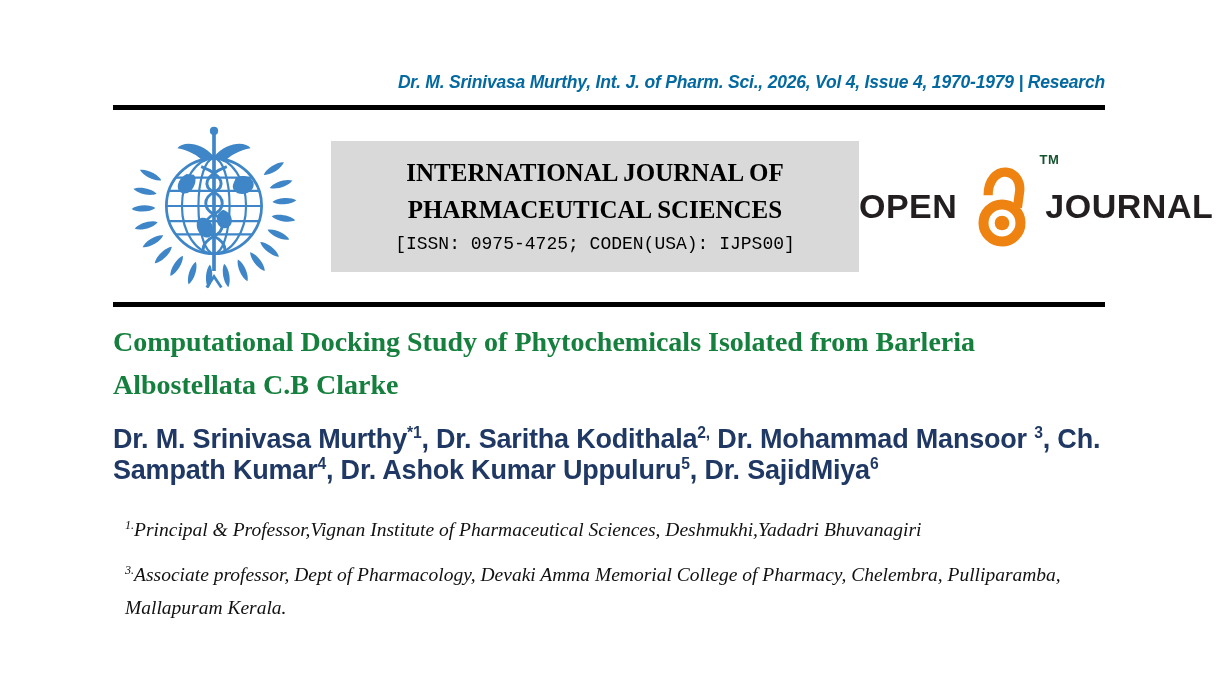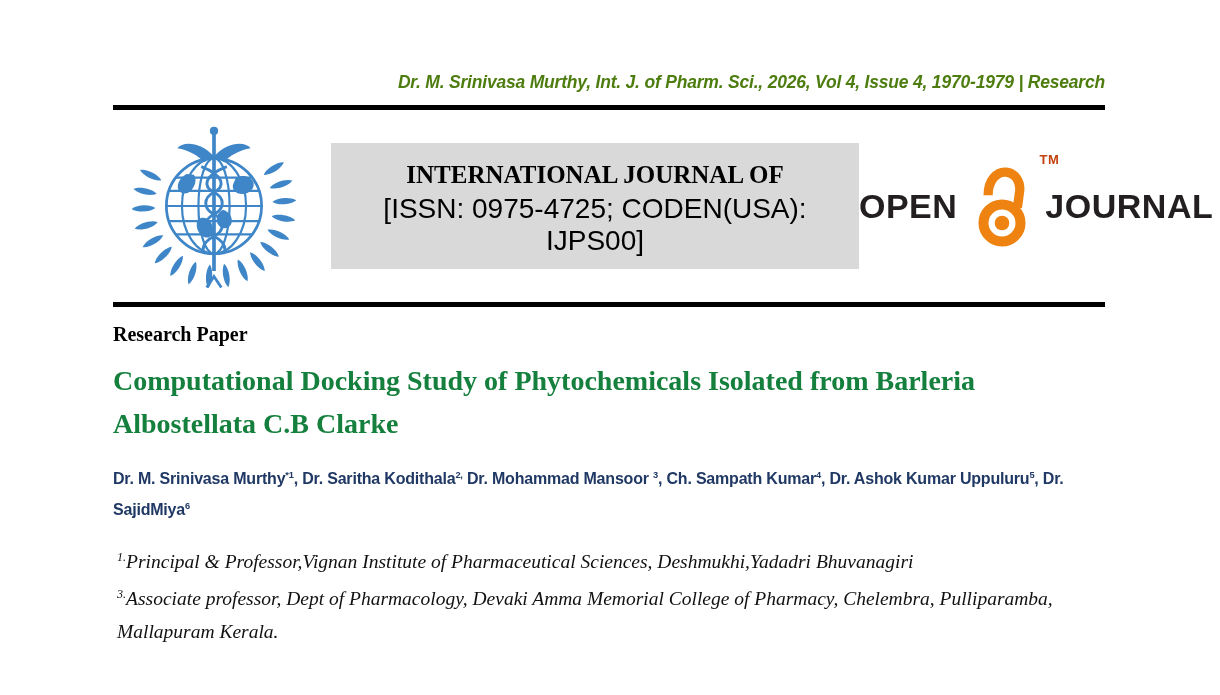--- a/index.html
+++ b/index.html
@@ -5,67 +5,67 @@
   html,body{margin:0;padding:0;}
   body{
     width:1220px;height:695px;overflow:hidden;background:#ffffff;
     font-family:"Liberation Serif",serif;color:#000;
   }
   .page{width:992px;margin:0 auto 0 113px;position:relative;}
 
   
   .running-head{
     margin-top:72px;text-align:right;font-style:italic;font-weight:600;
-    font-family:"Liberation Sans",sans-serif;font-size:17.5px;color:#4d7c0f;
+    font-family:"Liberation Sans",sans-serif;font-size:17.5px;color:#0369a1;
     letter-spacing:-0.2px;
   }
 
   
   .rule{height:5px;background:#000;margin-top:12px;}
   .rule.lower{margin-top:7px;}
 
   
   .masthead{display:flex;align-items:center;margin-top:7px;height:178px;}
   .who-logo{flex:0 0 auto;width:202px;height:174px;}
   .mast-box{
     flex:0 0 auto;box-sizing:border-box;width:528px;margin-left:16px;
     background:#d9d9d9;text-align:center;padding:13px 8px 12px 8px;
   }
   .mast-title{font-weight:bold;font-size:25px;line-height:37px;font-family:"Liberation Serif",serif;}
-  .mast-sub{font-size:28px;line-height:32px;font-family:Liberation Sans, sans-serif;}
+  .mast-sub{font-size:18px;line-height:32px;font-family:Liberation Mono, monospace;}
 
   .openaccess{
     margin-left:auto;display:flex;align-items:center;
     font-family:"Liberation Sans",sans-serif;
   }
   .oa-word{font-size:34px;font-weight:800;color:#231f20;letter-spacing:0.5px;}
   .oa-lock-wrap{position:relative;width:74px;height:96px;margin:0 6px 0 8px;}
   .oa-lock-wrap svg{display:block;width:74px;height:96px;}
   .oa-tm{
     position:absolute;top:-6px;right:-20px;font-size:13px;font-weight:600;
-    color:#c2410c;letter-spacing:0.5px;
+    color:#14532d;letter-spacing:0.5px;
   }
 
   
   .section-label{margin-top:16px;font-size:20px;font-weight:bold;font-family:"Liberation Serif",serif;}
   .article-title{
     margin-top:13px;font-size:28px;font-weight:bold;color:#15803d;
     line-height:43px;font-family:"Liberation Serif",serif;
   }
 
   
   .authors{
     margin-top:18px;font-family:"Liberation Sans",sans-serif;font-weight:bold;
-    font-size:16px;line-height:31px;color:#1f3864;letter-spacing:-0.2px;
+    font-size:27px;line-height:31px;color:#1f3864;letter-spacing:-0.2px;
   }
   .authors sup{font-size:0.58em;line-height:0;}
 
   
   .affiliations{margin-top:20px;font-style:italic;font-size:19.5px;line-height:33px;color:#111;}
-  .affiliation{margin:4px;}
+  .affiliation{margin:12px;}
   .affiliation sup{font-size:0.62em;line-height:0;}
 </style>
 </head>
 <body>
 
 <div class="page">
 
   <div class="running-head">Dr. M. Srinivasa Murthy, Int. J. of Pharm. Sci., 2026, Vol 4, Issue 4, 1970-1979 | Research</div>
 
   <div class="rule upper"></div>
@@ -118,40 +118,40 @@
         <circle cx="110" cy="13" r="4.5" fill="#3e86c7" stroke="none"></circle>
         <path d="M110,41 C96,25 76,24 70,32 C82,34 93,40 99,47 Z" fill="#3e86c7" stroke="none"></path>
         <path d="M110,41 C124,25 144,24 150,32 C138,34 127,40 121,47 Z" fill="#3e86c7" stroke="none"></path>
         <path d="M96,52 C122,62 122,74 110,80 C98,86 98,98 110,104 C122,110 122,122 110,128 C102,132 98,137 98,143" stroke-width="3.2"></path>
         <path d="M124,52 C98,62 98,74 110,80 C122,86 122,98 110,104 C98,110 98,122 110,128 C118,132 122,137 122,143" stroke-width="3.2"></path>
       </g>
     </svg>
 
     <div class="mast-box">
       <div class="mast-title">INTERNATIONAL JOURNAL OF</div>
+      <div class="mast-title">PHARMACEUTICAL SCIENCES</div>
       <div class="mast-sub">[ISSN: 0975-4725; CODEN(USA): IJPS00]</div>
     </div>
 
     <div class="openaccess">
       <span class="oa-word">OPEN</span>
       <span class="oa-lock-wrap">
         <svg viewBox="0 0 96 120" xmlns="http://www.w3.org/2000/svg">
           <circle cx="48" cy="82" r="24" fill="none" stroke="#ee8312" stroke-width="13"></circle>
           <circle cx="48" cy="82" r="9.5" fill="#ee8312"></circle>
           <path d="M30,46 C30,26 42,15 53,16 C65,17 72,28 71,40 L68,62" fill="none" stroke="#ee8312" stroke-width="12"></path>
         </svg>
         <span class="oa-tm">TM</span>
       </span>
       <span class="oa-word">JOURNAL</span>
     </div>
   </div>
 
   <div class="rule lower"></div>
 
-  <div class="section-label">Research Paper</div>
 
   <div class="article-title">Computational Docking Study of Phytochemicals Isolated from Barleria Albostellata C.B Clarke</div>
 
   <p class="authors"><span>Dr. M. Srinivasa Murthy</span><sup>*1</sup><span>, </span><span>Dr. Saritha Kodithala</span><sup>2,</sup><span> </span><span>Dr. Mohammad Mansoor </span><sup>3</sup><span>, </span><span>Ch. Sampath Kumar</span><sup>4</sup><span>, </span><span>Dr. Ashok Kumar Uppuluru</span><sup>5</sup><span>, </span><span>Dr. SajidMiya</span><sup>6</sup></p>
 
   <div class="affiliations">
     <p class="affiliation"><sup>1.</sup><span>Principal &amp; Professor,Vignan Institute of Pharmaceutical Sciences, Deshmukhi,Yadadri Bhuvanagiri</span></p>
     <p class="affiliation"><sup>3.</sup><span>Associate professor, Dept of Pharmacology, Devaki Amma Memorial College of Pharmacy, Chelembra, Pulliparamba, Mallapuram Kerala.</span></p>
   </div>
 

